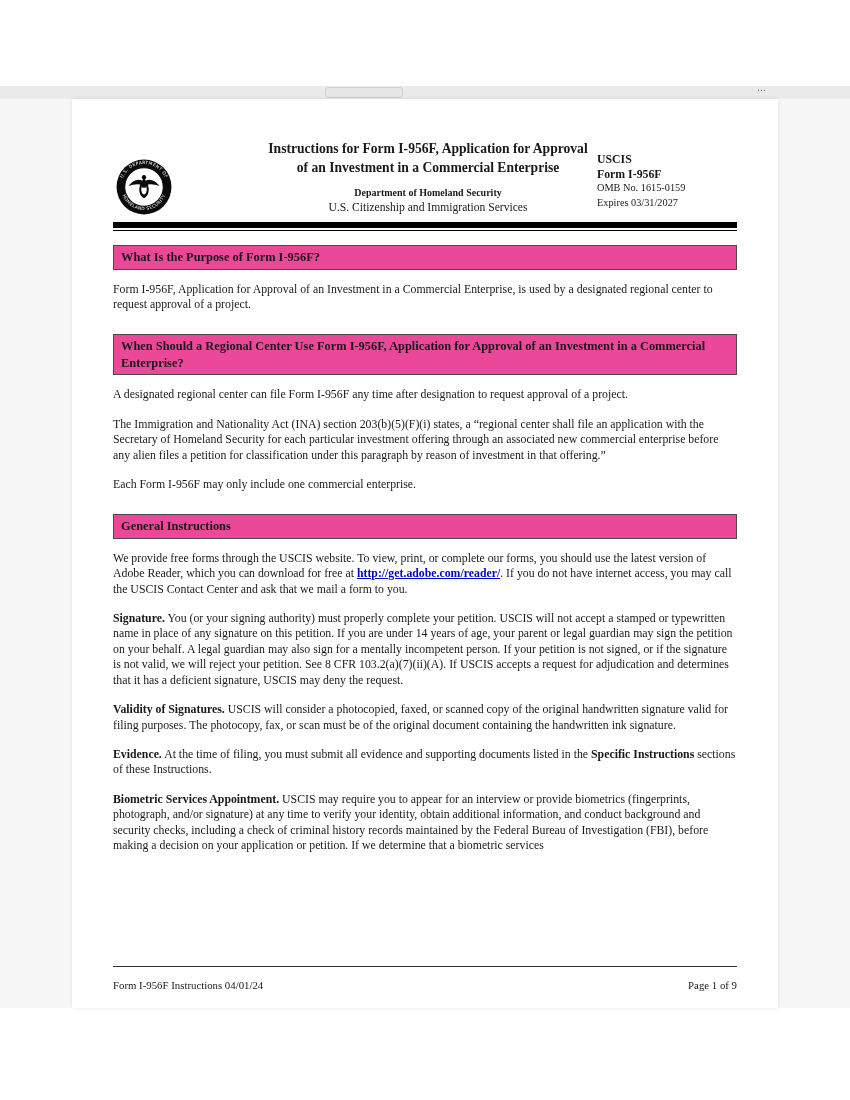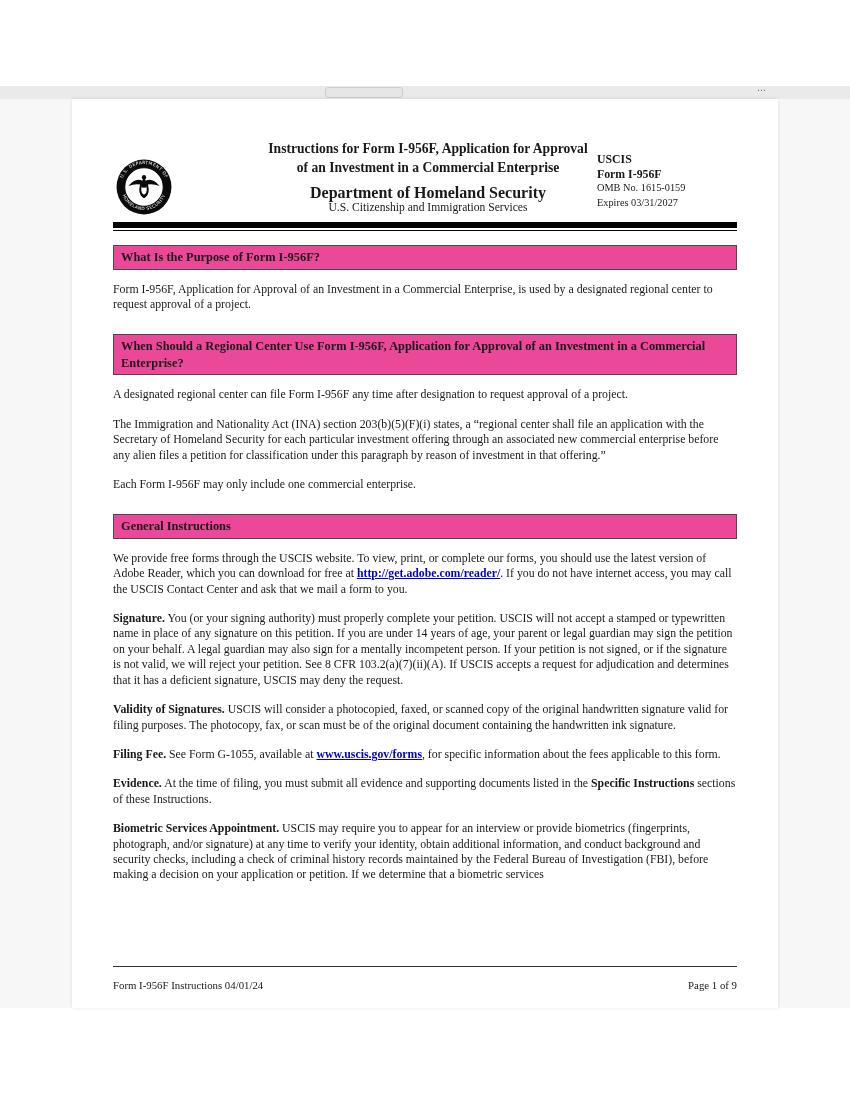--- a/index.html
+++ b/index.html
@@ -34,21 +34,21 @@
   }
   .content {
     padding:40px 41px 0 41px;
     font-size:11.8px; line-height:15.4px; color:#191919;
   }
   
   .hdr { position:relative; height:83px; }
   .seal { position:absolute; left:2px; top:19px; width:58px; height:58px; }
   .hdr-center { position:absolute; left:6px; right:0; top:0; text-align:center; }
   .title-line { font-weight:bold; font-size:13.6px; line-height:19px; }
-  .dept1 { font-weight:bold; font-size:16px; line-height:15px; margin-top:8px; }
+  .dept1 { font-weight:bold; font-size:10px; line-height:15px; margin-top:8px; }
   .dept2 { font-size:11.6px; line-height:15px; }
   .uscis-box { position:absolute; right:12px; top:13px; width:128px; line-height:14.5px; }
   .uscis-agency, .uscis-form { font-weight:bold; font-size:11.8px; }
   .uscis-omb, .uscis-exp { font-size:10.3px; }
   .rule-thick { height:6px; background:#000; }
   .rule-thin  { height:1px; background:#000; margin-top:2px; }
   
   .sec-head {
     border:1.4px solid #4a4a4a; background:#ec4899;
     font-weight:bold; font-size:12.4px; line-height:16.5px;
@@ -123,21 +123,20 @@
 
       <div class="sec-head">When Should a Regional Center Use Form I-956F, Application for Approval of an Investment in a Commercial Enterprise?</div>
       <p class="para" style="margin-top:12px;"><span>A designated regional center can file Form I-956F any time after designation to request approval of a project.</span></p>
       <p class="para"><span>The Immigration and Nationality Act (INA) section 203(b)(5)(F)(i) states, a “regional center shall file an application with the Secretary of Homeland Security for each particular investment offering through an associated new commercial enterprise before any alien files a petition for classification under this paragraph by reason of investment in that offering.”</span></p>
       <p class="para"><span>Each Form I-956F may only include one commercial enterprise.</span></p>
 
       <div class="sec-head">General Instructions</div>
       <p class="para" style="margin-top:12px;"><span>We provide free forms through the USCIS website.  To view, print, or complete our forms, you should use the latest version of Adobe Reader, which you can download for free at </span><a href="#" class="lnk">http://get.adobe.com/reader/</a><span>.  If you do not have internet access, you may call the USCIS Contact Center and ask that we mail a form to you.</span></p>
       <p class="para"><span class="b">Signature.</span><span>  You (or your signing authority) must properly complete your petition.  USCIS will not accept a stamped or typewritten name in place of any signature on this petition.  If you are under 14 years of age, your parent or legal guardian may sign the petition on your behalf.  A legal guardian may also sign for a mentally incompetent person.  If your petition is not signed, or if the signature is not valid, we will reject your petition.  See 8 CFR 103.2(a)(7)(ii)(A).  If USCIS accepts a request for adjudication and determines that it has a deficient signature, USCIS may deny the request.</span></p>
       <p class="para"><span class="b">Validity of Signatures.</span><span>  USCIS will consider a photocopied, faxed, or scanned copy of the original handwritten signature valid for filing purposes.  The photocopy, fax, or scan must be of the original document containing the handwritten ink signature.</span></p>
-      <p class="para"><span class="b">Filing Fee.</span><span> See Form G-1055, available at </span><a href="#" class="lnk">www.uscis.gov/forms</a><span>, for specific information about the fees applicable to this form.</span></p>
       <p class="para"><span class="b">Evidence.</span><span>  At the time of filing, you must submit all evidence and supporting documents listed in the </span><span class="b">Specific Instructions</span><span> sections of these Instructions.</span></p>
       <p class="para"><span class="b">Biometric Services Appointment.</span><span>  USCIS may require you to appear for an interview or provide biometrics (fingerprints, photograph, and/or signature) at any time to verify your identity, obtain additional information, and conduct background and security checks, including a check of criminal history records maintained by the Federal Bureau of Investigation (FBI), before making a decision on your application or petition.  If we determine that a biometric services</span></p>
 
     </div>
 
     <div class="footer">
       <span>Form I-956F Instructions   04/01/24</span>
       <span>Page 1 of 9</span>
     </div>
   </div>

